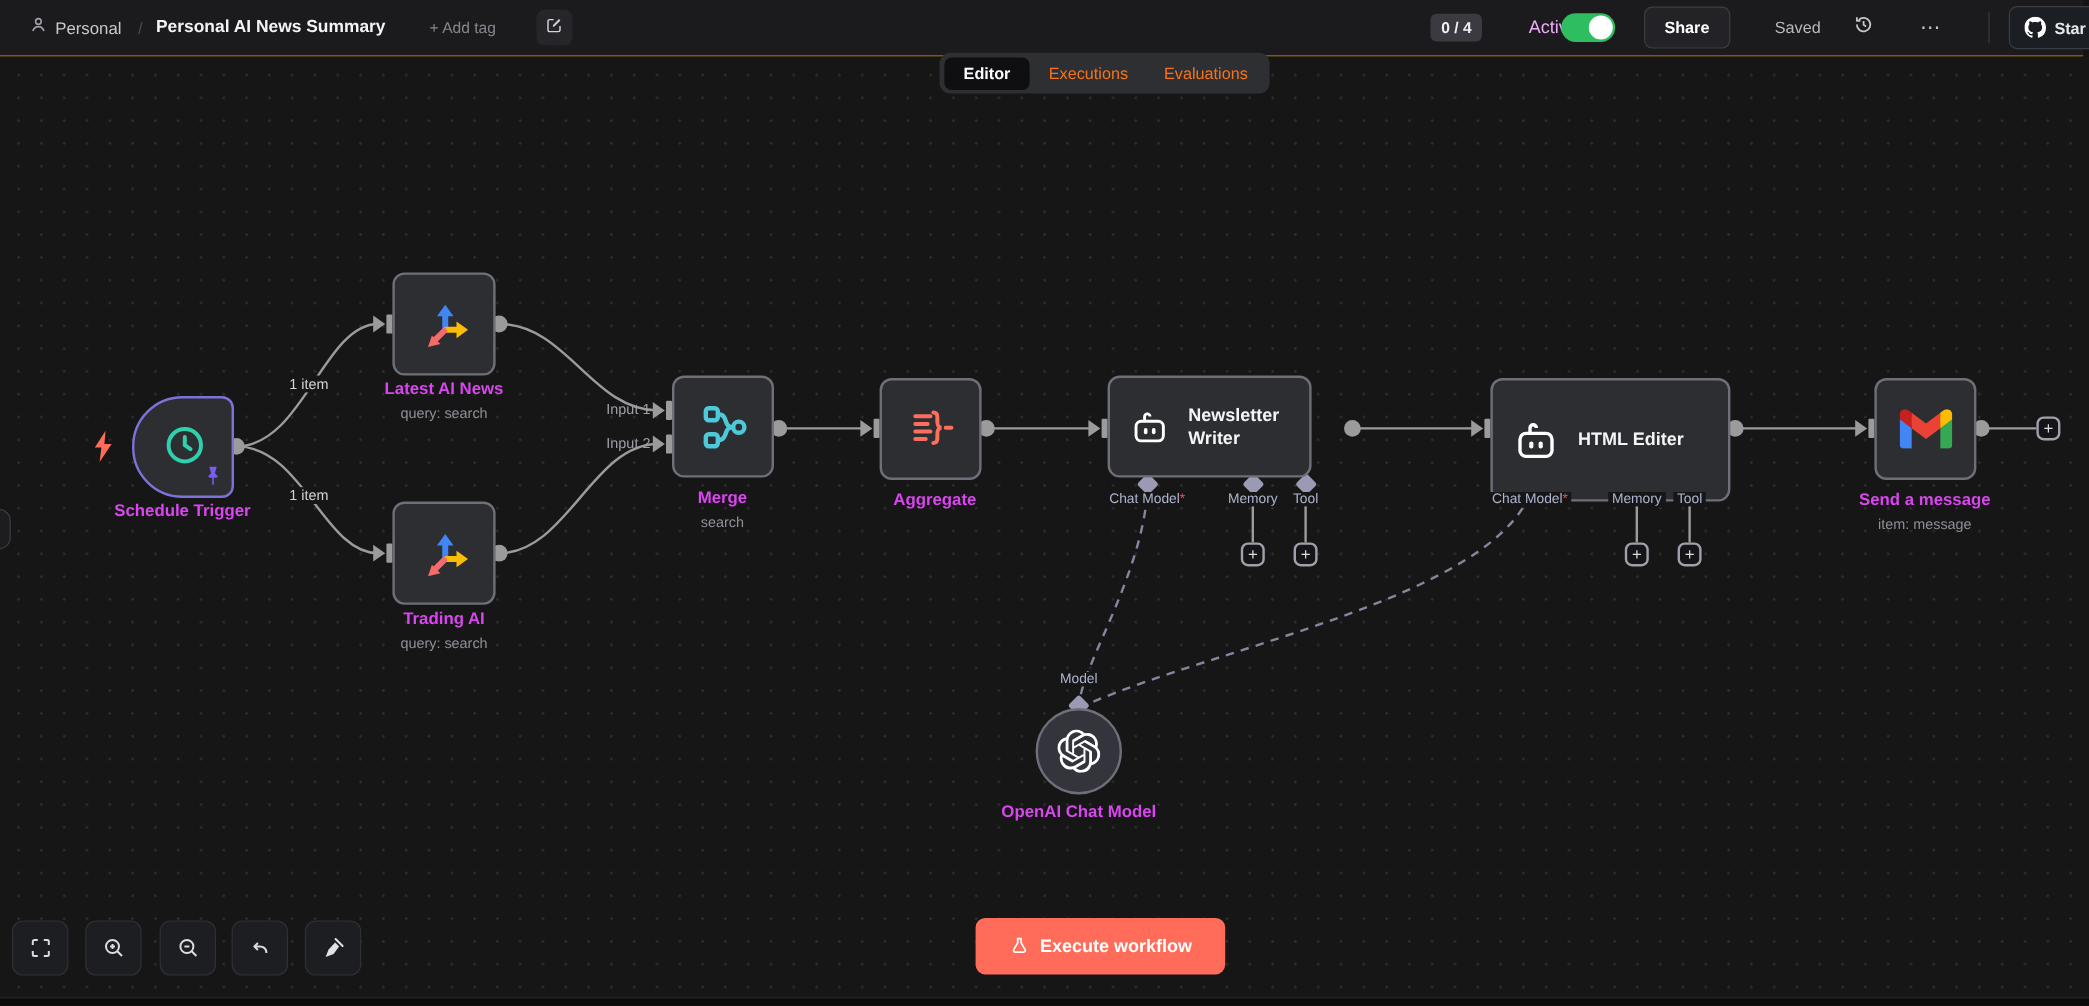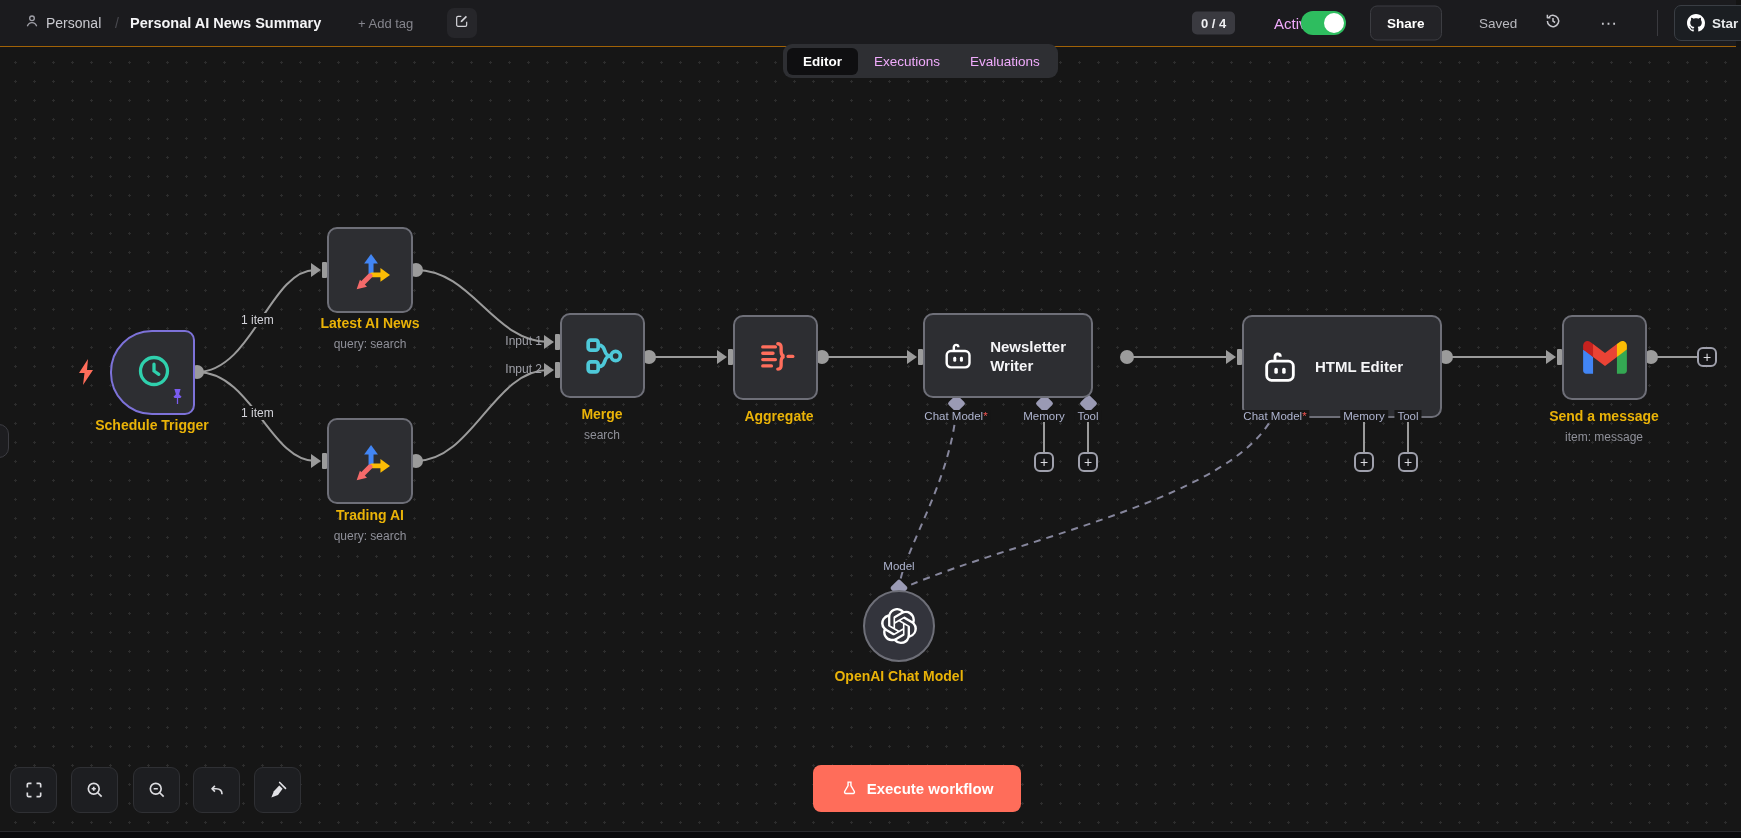--- a/index.html
+++ b/index.html
@@ -29,36 +29,36 @@
   .saved-label { color:#b9b9bf; font-size:13.5px; }
   .plain-icon { color:#c6c6cc; font-size:17px; cursor:pointer; }
   .top-divider { width:1px; height:26px; background:#3a3a3f; }
   .star-btn { background:#1b1e22; border:1px solid #3a3e44; border-radius:7px;
               display:flex; align-items:center; gap:7px; padding:8px 12px;
               color:#e6e8ea; font-size:13.5px; font-weight:600; cursor:pointer; }
 
   
   .tabs { position:absolute; left:783px; top:44px; height:34px; background:#2e2f33;
           border-radius:9px; display:flex; align-items:center; padding:0 4px; gap:2px; z-index:11; }
-  .tab { font-size:13.5px; color:#f0abfc; padding:6px 14px; border-radius:6px; cursor:pointer; }
+  .tab { font-size:13.5px; color:#f97316; padding:6px 14px; border-radius:6px; cursor:pointer; }
   .tab.active { background:#0f0f11; color:#ffffff; font-weight:600; padding:6px 16px; }
 
   
   .canvas { position:absolute; left:0; top:47px; width:1741px; height:784px;
             background-color:#161616;
             background-image:radial-gradient(#2d2d2d 1.1px, transparent 1.2px);
             background-size:19px 19px; background-position:6px 6px; }
   .edges { position:absolute; left:0; top:0; z-index:1; }
 
   .node { position:absolute; background:#2d2e32; border:2px solid #6e6f78;
           border-radius:10px; z-index:2; cursor:pointer; }
   .node.trigger { border-color:#7d72d9; border-radius:42px 10px 10px 42px; }
   .node.wide { display:flex; align-items:center; padding-left:16px; gap:15px; }
   .wnode-label { color:#f5f5f7; font-size:15px; font-weight:700; line-height:19px; width:118px; }
-  .node-title { position:absolute; transform:translateX(-50%); color:#eab308;
+  .node-title { position:absolute; transform:translateX(-50%); color:#d946ef;
                 font-size:14px; font-weight:700; white-space:nowrap; z-index:2; }
   .node-sub { position:absolute; transform:translateX(-50%); color:#8f9099;
               font-size:12px; white-space:nowrap; z-index:2; }
   .circle-node { position:absolute; width:72px; height:72px; border-radius:50%;
                  background:#33343c; border:2px solid #6e6f78; display:flex;
                  align-items:center; justify-content:center; z-index:2; cursor:pointer; }
 
   .edge-label { position:absolute; color:#d4d4da; font-size:12px; background:#161616;
                 padding:0 3px; z-index:2; }
   .input-label { position:absolute; color:#9fa0a8; font-size:12px; text-align:right;

